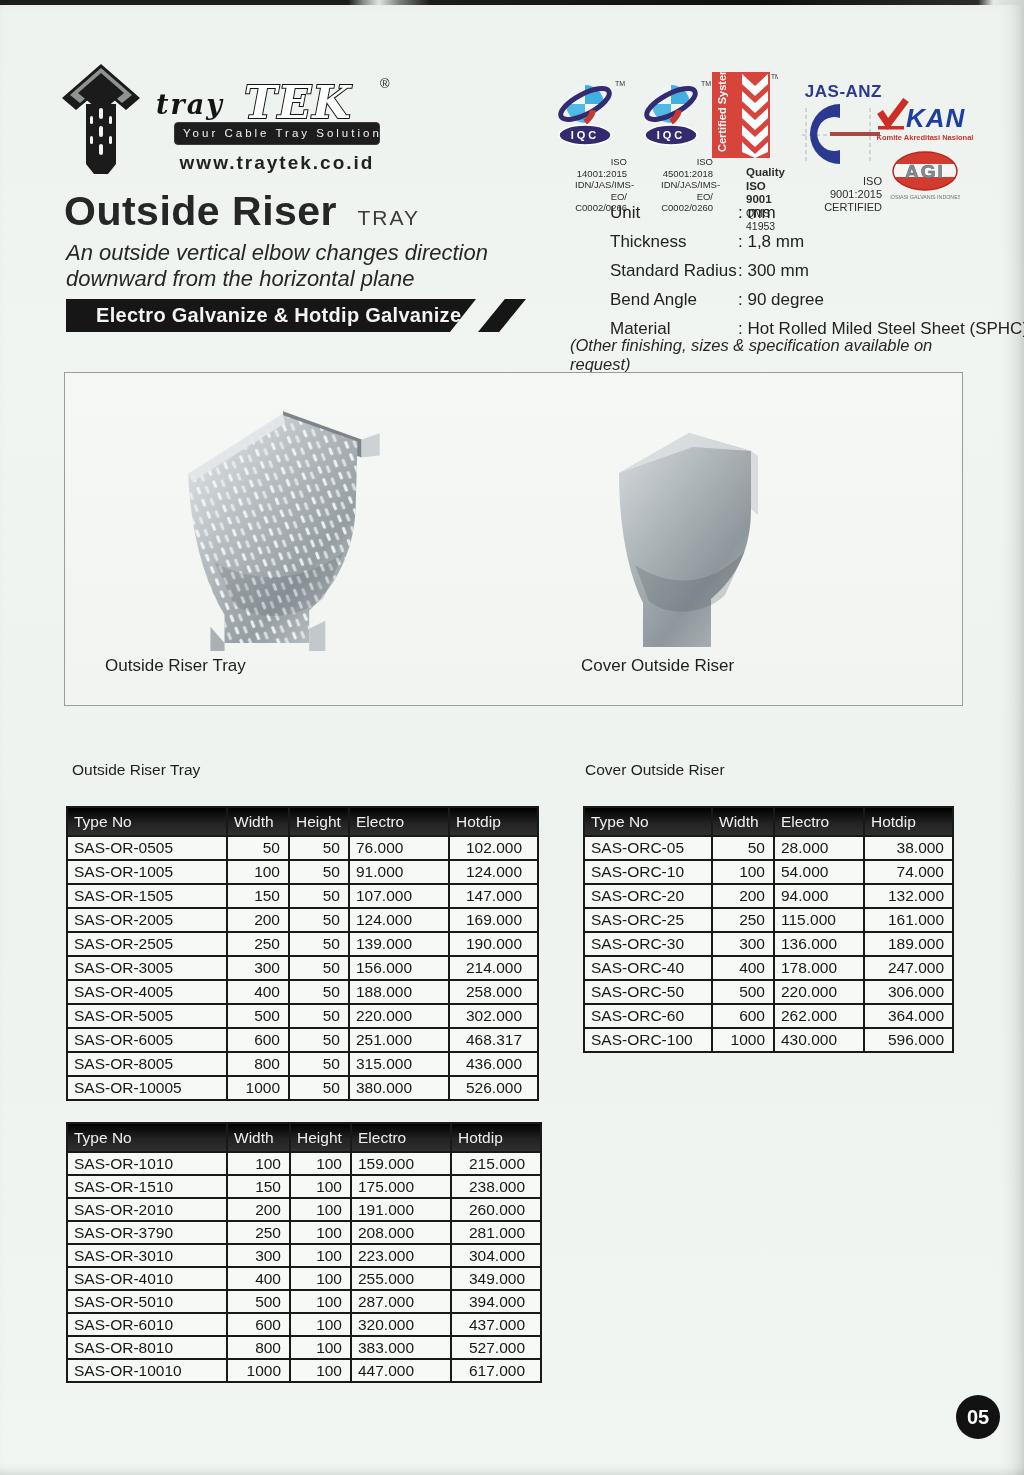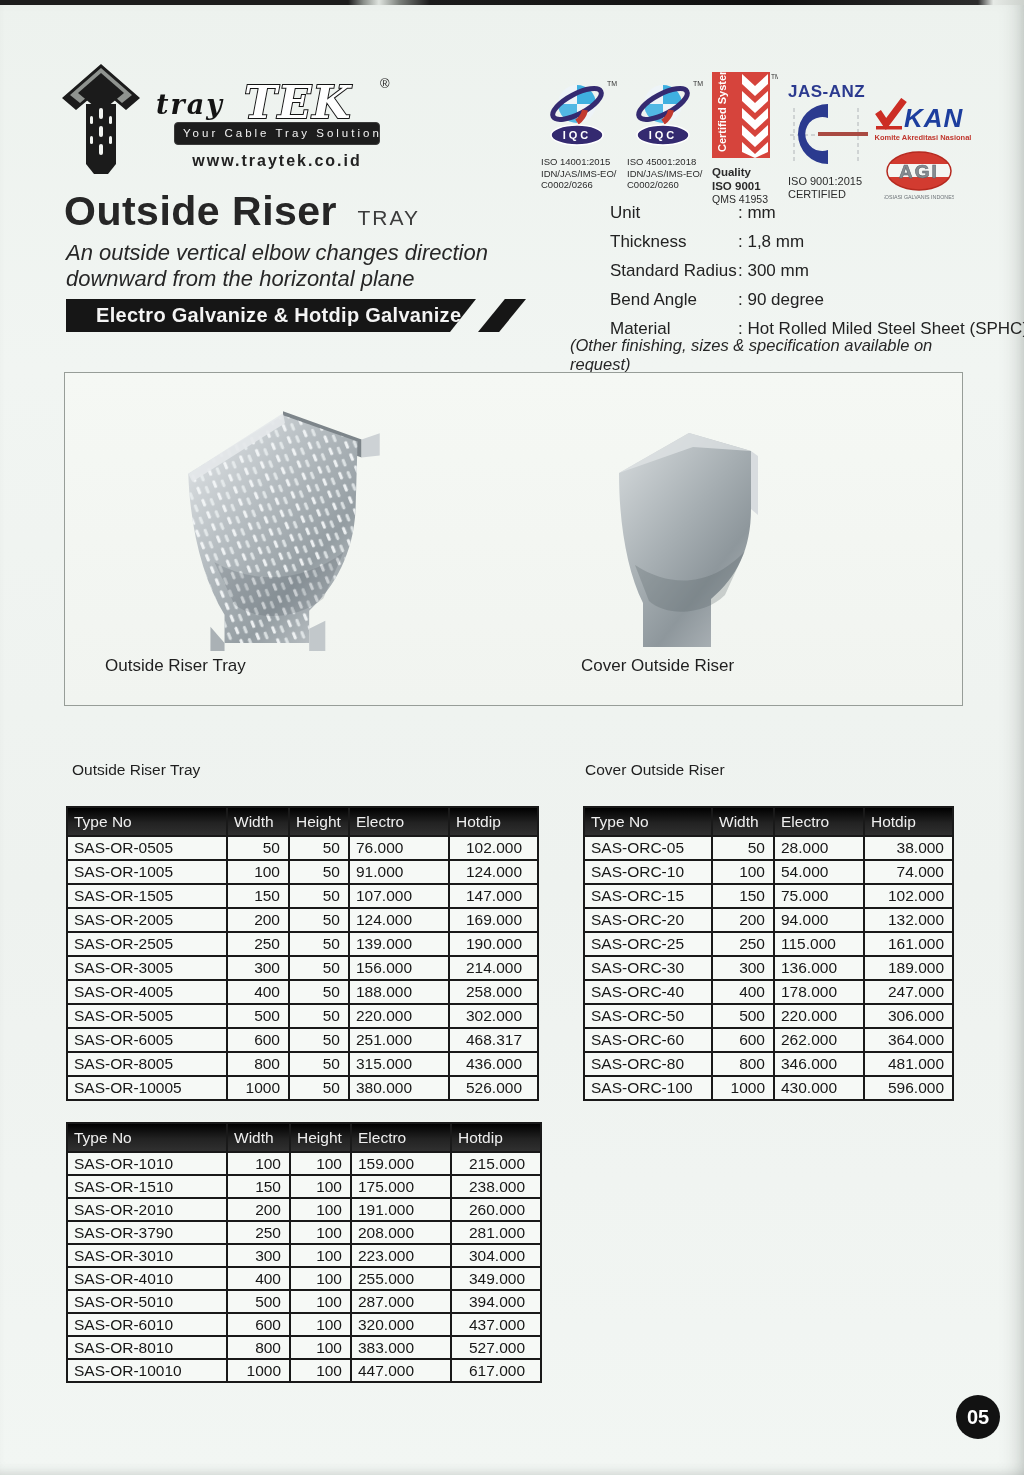--- a/index.html
+++ b/index.html
@@ -13,25 +13,25 @@
   
   .top-strip{top:0;left:0;width:1024px;height:5px;
     background:linear-gradient(90deg,#1c1c1c 0%,#1c1c1c 34%,#8a8f8a 35.5%,#dfe4df 37%,#7a7f7a 39%,#1b1b1b 42%,#101010 75%,#2c2c2c 95.5%,#e6eae6 97%,#cdd2cd 100%);}
 
   
   .logo-arrow{left:62px;top:64px;width:78px;height:116px;}
   .brand{left:134px;top:72px;width:286px;text-align:center;}
   .brand svg{display:block;margin:0 auto;}
   .tagline-bar{margin:-4px auto 0;width:188px;background:#1d1d1d;border:1px solid #3a3a3a;border-radius:4px;
     color:#f2f2f2;font-size:11.5px;letter-spacing:3px;padding:4px 8px 5px;white-space:nowrap;}
-  .website{margin-top:7px;font-weight:bold;font-size:16px;letter-spacing:2px;color:#222;}
-
-  
-  .cert{position:absolute;text-align:left;}
-  .cert-caption{font-size:9.5px;line-height:11.5px;color:#2b2b2b;margin-top:2px;}
+  .website{margin-top:7px;font-weight:bold;font-size:19px;letter-spacing:2px;color:#222;}
+
+  
+  .cert{position:absolute;text-align:right;}
+  .cert-caption{font-size:9.5px;line-height:11.5px;color:#2b2b2b;margin-top:2px;margin-left:34px;}
   .iqc1{left:541px;top:76px;width:86px;}
   .iqc2{left:627px;top:76px;width:86px;}
   .quality{left:712px;top:72px;width:80px;text-align:left;}
   .quality .cert-caption{font-size:11.5px;line-height:13.5px;font-weight:bold;margin-top:4px;}
   .quality .qms{font-weight:normal;font-size:10.5px;}
   .jasanz{left:788px;top:82px;width:94px;}
   .jasanz .name{font-weight:bold;font-size:17px;color:#2b3a8f;letter-spacing:.5px;}
   .jasanz .cert-caption{font-size:11px;line-height:13px;margin-top:3px;}
   .kan{left:874px;top:98px;width:100px;}
   .agi{left:884px;top:150px;width:76px;}
@@ -498,26 +498,20 @@
           <td>28.000</td>
           <td>38.000</td>
         </tr>
         <tr>
           <td>SAS-ORC-10</td>
           <td>100</td>
           <td>54.000</td>
           <td>74.000</td>
         </tr>
         <tr>
-          <td>SAS-ORC-15</td>
-          <td>150</td>
-          <td>75.000</td>
-          <td>102.000</td>
-        </tr>
-        <tr>
           <td>SAS-ORC-20</td>
           <td>200</td>
           <td>94.000</td>
           <td>132.000</td>
         </tr>
         <tr>
           <td>SAS-ORC-25</td>
           <td>250</td>
           <td>115.000</td>
           <td>161.000</td>
@@ -540,26 +534,20 @@
           <td>220.000</td>
           <td>306.000</td>
         </tr>
         <tr>
           <td>SAS-ORC-60</td>
           <td>600</td>
           <td>262.000</td>
           <td>364.000</td>
         </tr>
         <tr>
-          <td>SAS-ORC-80</td>
-          <td>800</td>
-          <td>346.000</td>
-          <td>481.000</td>
-        </tr>
-        <tr>
           <td>SAS-ORC-100</td>
           <td>1000</td>
           <td>430.000</td>
           <td>596.000</td>
         </tr>
       </tbody>
   </table>
 
   <div class="abs page-badge">05</div>
 </div>

